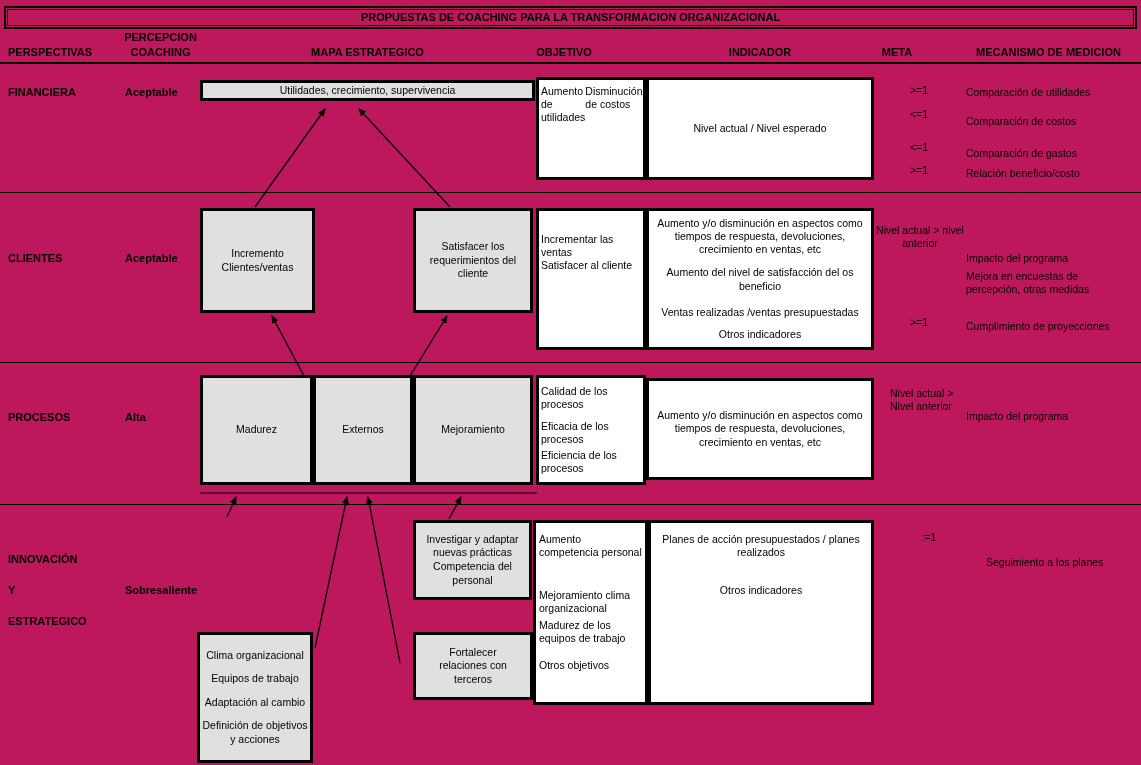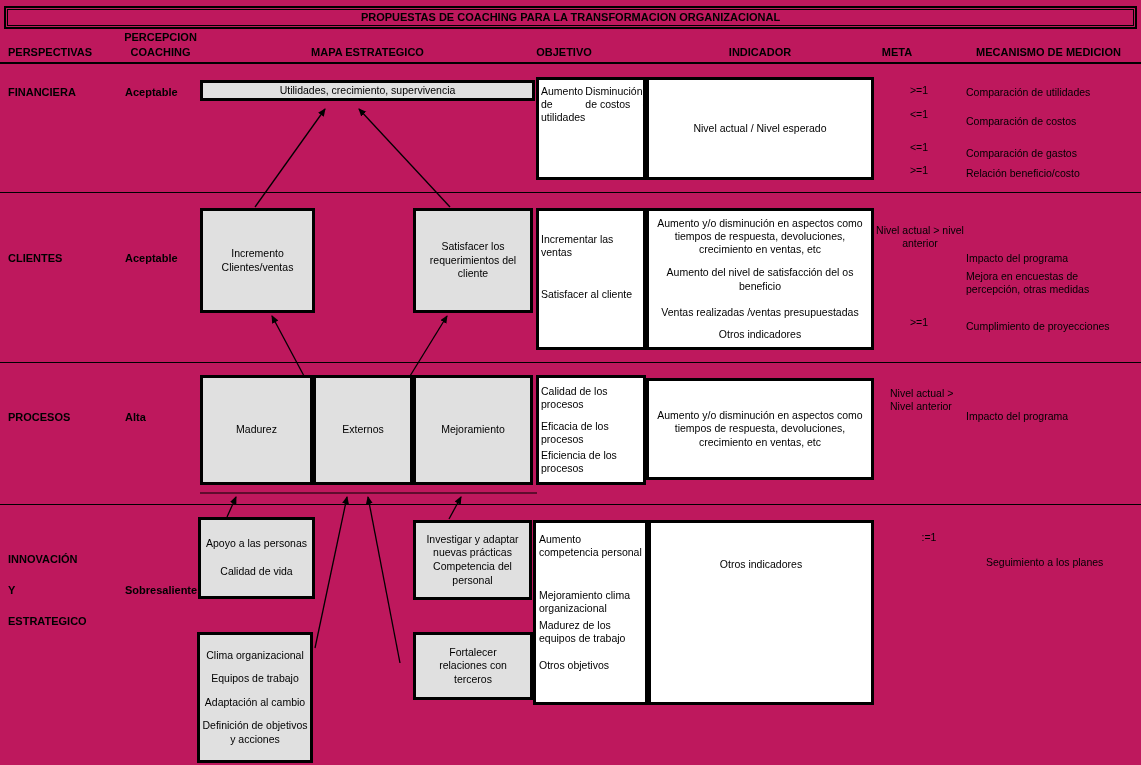--- a/index.html
+++ b/index.html
@@ -79,21 +79,21 @@
 
   <div class="abs gray-box" style="left:200px; top:208px; width:115px; height:105px; padding:0 14px;">
     <span>Incremento Clientes/ventas</span>
   </div>
   <div class="abs gray-box" style="left:413px; top:208px; width:120px; height:105px; padding:0 8px;">
     <span>Satisfacer los requerimientos del cliente</span>
   </div>
 
   <div class="abs white-box" style="left:536px; top:208px; width:110px; height:142px; padding:2px;">
     <div class="t" style="margin-top:20px;">Incrementar las ventas</div>
-    <div class="t" style="margin-top:29px;">Satisfacer al cliente</div>
+    <div class="t" style="">Satisfacer al cliente</div>
   </div>
 
   <div class="abs white-box" style="left:646px; top:208px; width:228px; height:142px; display:flex; flex-direction:column; align-items:center; padding-top:6px;">
     <div class="t tc" style="width:212px;">Aumento y/o disminución en aspectos como tiempos de respuesta, devoluciones, crecimiento en ventas, etc</div>
     <div class="t tc" style="width:190px; margin-top:10px;">Aumento del nivel de satisfacción del os beneficio</div>
     <div class="t tc" style="margin-top:13px;">Ventas realizadas /ventas presupuestadas</div>
     <div class="t tc" style="margin-top:9px;">Otros indicadores</div>
   </div>
 
   <div class="abs t tc" style="left:874px; top:224px; width:92px;">Nivel actual &gt; nivel anterior</div>
@@ -127,24 +127,20 @@
   </div>
 
   <div class="abs t" style="left:890px; top:387px; width:78px;">Nivel actual &gt; Nivel anterior</div>
   <div class="abs t" style="left:966px; top:410px; width:175px;">Impacto del  programa</div>
 
   <div class="abs rowlbl" style="left:8px; top:553px;">INNOVACIÓN</div>
   <div class="abs rowlbl" style="left:8px; top:584px;">Y</div>
   <div class="abs rowlbl" style="left:8px; top:615px;">ESTRATEGICO</div>
   <div class="abs rowlbl" style="left:125px; top:584px;">Sobresaliente</div>
 
-  <div class="abs gray-box" style="left:198px; top:517px; width:117px; height:82px; justify-content:space-evenly; padding:2px;">
-    <div>Apoyo a las personas</div>
-    <div>Calidad de vida</div>
-  </div>
 
   <div class="abs gray-box" style="left:413px; top:520px; width:119px; height:80px; padding:0 6px;">
     <span>Investigar y adaptar nuevas prácticas Competencia del personal</span>
   </div>
 
   <div class="abs gray-box" style="left:197px; top:632px; width:116px; height:131px; justify-content:space-evenly; padding:4px 2px;">
     <div>Clima organizacional</div>
     <div>Equipos de trabajo</div>
     <div>Adaptación al cambio</div>
     <div>Definición de objetivos y acciones</div>
@@ -155,20 +151,21 @@
   </div>
 
   <div class="abs white-box" style="left:533px; top:520px; width:115px; height:185px; padding:2px 3px;">
     <div class="t" style="margin-top:8px;">Aumento competencia personal</div>
     <div class="t" style="margin-top:30px;">Mejoramiento clima organizacional</div>
     <div class="t" style="margin-top:3px;">Madurez de los equipos de trabajo</div>
     <div class="t" style="margin-top:14px;">Otros objetivos</div>
   </div>
 
   <div class="abs white-box" style="left:648px; top:520px; width:226px; height:185px; display:flex; flex-direction:column; align-items:center; padding-top:10px;">
+    <div class="t tc" style="width:200px;">Planes de acción presupuestados / planes realizados</div>
     <div class="t tc" style="margin-top:25px;">Otros indicadores</div>
   </div>
 
   <div class="abs t tc" style="left:900px; top:531px; width:58px;">:=1</div>
   <div class="abs t" style="left:986px; top:556px; width:150px;">Seguimiento a los planes</div>
 
   <svg class="arrowsvg" width="1141" height="765" viewBox="0 0 1141 765">
     <defs>
       <marker id="ah" markerWidth="9" markerHeight="8" refX="7" refY="3.5" orient="auto" markerUnits="userSpaceOnUse">
         <path d="M0,0 L8,3.5 L0,7 z" fill="#000"></path>

